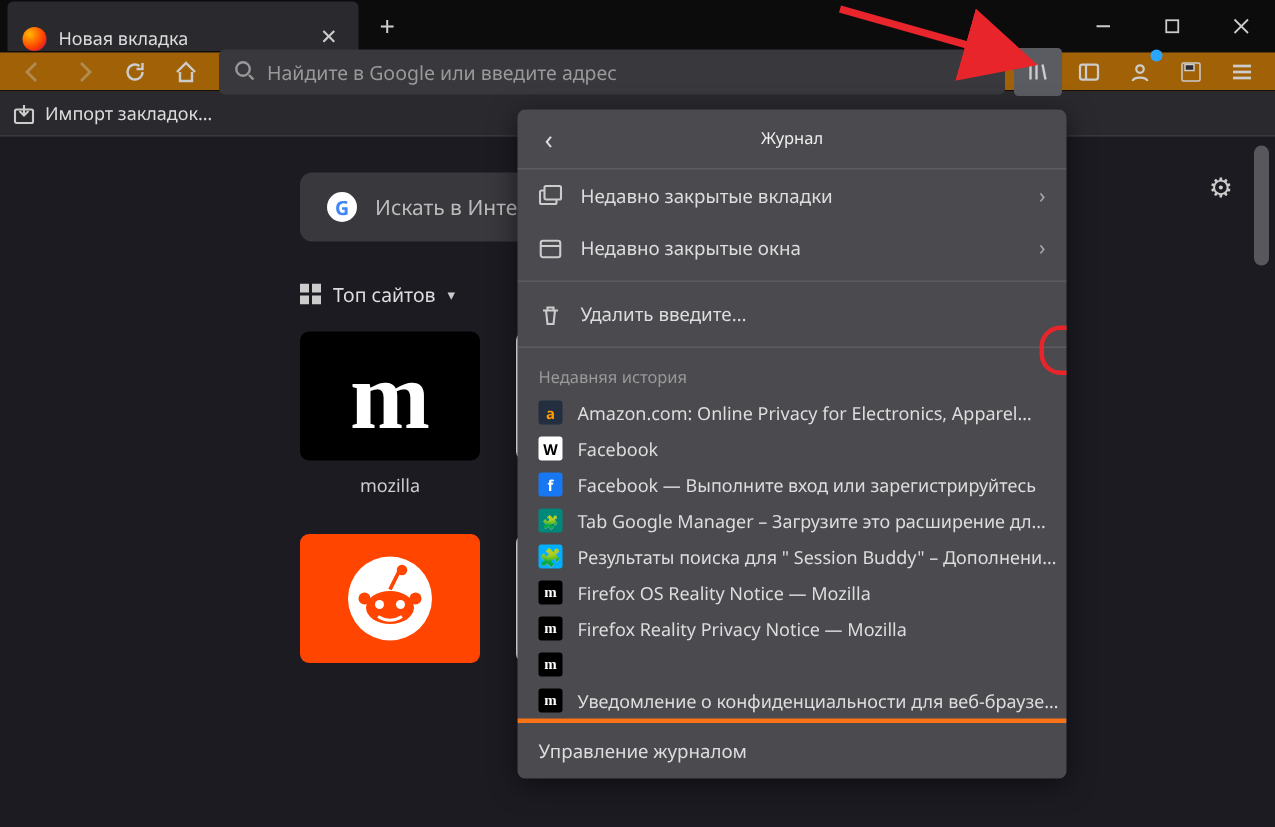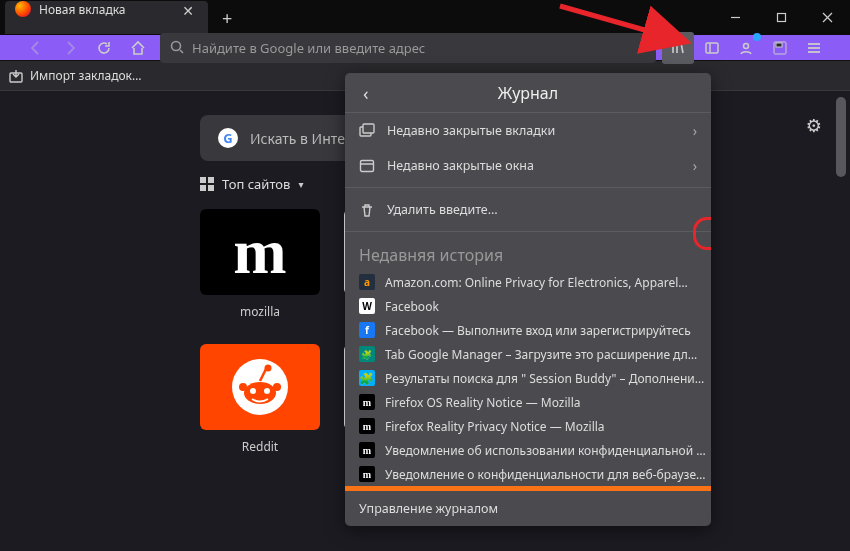--- a/index.html
+++ b/index.html
@@ -1,31 +1,31 @@
 <!DOCTYPE html>
 <html><head>
 <meta charset="utf-8">
 <style>
 * { margin: 0; padding: 0; box-sizing: border-box; font-family: "Segoe UI", system-ui, sans-serif; }
 body { background: #1c1b22; color: #e0e0e0; width: 850px; height: 551px; overflow: hidden; position: relative; }
 
 
 .titlebar { height: 35px; background: #0c0c0d; display: flex; align-items: center; }
-.tab { height: 33px; margin-left: 5px; background: #2a2a2e; border-radius: 4px 4px 0 0; display: flex; align-items: flex-start; padding: 0 10px; width: 203px; }
+.tab { height: 33px; margin-left: 5px; background: #2a2a2e; border-radius: 4px 4px 0 0; display: flex; align-items: flex-end; padding: 0 10px; width: 234px; }
 .tab-favicon { width: 16px; height: 16px; display: inline-flex; align-items: center; justify-content: center; }
 .tab-title { font-size: 12px; color: #ddd; margin-left: 8px; flex: 1; }
 .tab-close { color: #ccc; font-size: 14px; cursor: pointer; padding: 0 4px; }
 .new-tab { color: #ccc; font-size: 18px; padding: 0 14px; cursor: pointer; }
 .titlebar-spacer { flex: 1; }
 .win-controls { display: flex; }
 .win-btn { width: 46px; height: 35px; display: flex; align-items: center; justify-content: center; cursor: pointer; }
 .win-btn svg { stroke: #ccc; fill: none; }
 
 
-.navbar { height: 26px; background: #8b5cf6; display: flex; align-items: center; padding: 0 20px; gap: 2px; border-bottom: 1px solid #111; }
+.navbar { height: 26px; background: #a16207; display: flex; align-items: center; padding: 0 6px; gap: 2px; border-bottom: 1px solid #111; }
 .nav-btn { width: 32px; height: 32px; display: flex; align-items: center; justify-content: center; border-radius: 4px; cursor: pointer; }
 .nav-btn.disabled { opacity: 0.4; }
 .nav-btn svg { stroke: #ccc; fill: none; }
 .urlbar { flex: 1; background: #38383d; height: 30px; border-radius: 4px; display: flex; align-items: center; padding: 0 10px; margin: 0 4px; }
 .urlbar-icon { color: #999; margin-right: 8px; }
 .urlbar-text { color: #999; font-size: 13px; }
 .lib-btn { background: #5b5c62; border-radius: 3px; }
 .pocket-badge { width: 8px; height: 8px; background: #2aa6ff; border-radius: 50%; position: absolute; top: 1px; right: 1px; }
 .nav-btn.rel { position: relative; }
 
@@ -36,46 +36,46 @@
 
 
 .content { position: relative; padding: 20px 0 0 200px; }
 .gear { position: absolute; right: 28px; top: 22px; color: #ccc; font-size: 18px; cursor: pointer; }
 .scroll-ind { position: absolute; right: 4px; top: 6px; width: 10px; height: 80px; background: #58585c; border-radius: 5px; }
 
 .search-pill { margin-top: 4px; width: 480px; height: 46px; background: #38383d; border-radius: 8px; display: flex; align-items: center; padding: 0 18px; gap: 12px; }
 .google-icon { width: 20px; height: 20px; background: #fff; border-radius: 50%; display: flex; align-items: center; justify-content: center; font-weight: bold; font-size: 13px; }
 .search-text { color: #bbb; font-size: 14px; }
 
-.section-head { display: flex; align-items: center; gap: 8px; margin-top: 14px; color: #ddd; font-size: 13px; }
+.section-head { display: flex; align-items: center; gap: 8px; margin-top: 26px; color: #ddd; font-size: 13px; }
 .grid-icon { width: 14px; height: 14px; }
 .chevron { font-size: 10px; color: #ccc; }
 
 .tiles { display: flex; gap: 24px; margin-top: 16px; }
 .tile-col { width: 120px; text-align: center; }
 .tile { width: 120px; height: 86px; border-radius: 6px; display: flex; align-items: center; justify-content: center; font-size: 48px; font-weight: bold; }
 .tile-label { font-size: 12px; color: #ccc; margin-top: 8px; }
 .mozilla-tile { background: #000; color: #fff; font-family: Georgia, serif; font-size: 64px; font-weight: 900; }
 .youtube-tile { background: #fff; }
 .yt-rect { width: 68px; height: 50px; background: #f00; border-radius: 10px; }
 .reddit-tile { background: #ff4500; }
 .amazon-tile { background: #fff; }
 
 
 .panel { position: absolute; left: 345px; top: 73px; width: 366px; background: #4a4a4f; border-radius: 5px; box-shadow: 0 4px 18px rgba(0,0,0,.5); z-index: 10; overflow: hidden; }
 .panel-head { height: 40px; display: flex; align-items: center; justify-content: center; position: relative; border-bottom: 1px solid #5c5c60; }
 .panel-back { position: absolute; left: 10px; color: #ddd; font-size: 18px; cursor: pointer; padding: 4px 8px; }
-.panel-title { color: #eee; font-size: 16px; }
+.panel-title { color: #eee; font-size: 11px; }
 .panel-item { height: 35px; display: flex; align-items: center; padding: 0 14px; gap: 12px; cursor: pointer; font-size: 12.5px; color: #ddd; position: relative; }
 .panel-item .chev { position: absolute; right: 14px; color: #aaa; font-size: 14px; }
 .panel-sep { height: 1px; background: #5c5c60; margin: 4px 0; }
-.panel-subhead { padding: 8px 14px 4px; font-size: 16px; color: #999; }
+.panel-subhead { padding: 8px 14px 4px; font-size: 11px; color: #999; }
 .hist-item { height: 24px; display: flex; align-items: center; padding: 0 14px; gap: 10px; font-size: 12px; color: #ddd; cursor: pointer; white-space: nowrap; overflow: hidden; text-overflow: ellipsis; }
 .hist-fav { width: 16px; height: 16px; flex-shrink: 0; border-radius: 2px; display: inline-flex; align-items: center; justify-content: center; font-size: 10px; font-weight: bold; }
-.panel-foot { border-top: 5px solid #f97316; height: 40px; display: flex; align-items: center; padding: 0 14px; font-size: 12.5px; color: #ddd; cursor: pointer; }
+.panel-foot { border-top: 3px solid #f97316; height: 40px; display: flex; align-items: center; padding: 0 14px; font-size: 12.5px; color: #ddd; cursor: pointer; }
 
 .highlight-box { position: absolute; border: 3px solid #e8252b; border-radius: 14px; pointer-events: none; }
 
 
 .arrow { position: absolute; top: 0; left: 555px; z-index: 20; pointer-events: none; }
 
 
 .ico-ff { width: 16px; height: 16px; background: radial-gradient(circle at 30% 30%, #ffb800, #ff3d00 60%, #b1006a); border-radius: 50%; }
 .fav-a { background: #232f3e; color: #ff9900; }
 .fav-w { background: #fff; color: #000; }
@@ -235,21 +235,20 @@
             <ellipse cx="30" cy="36" rx="16" ry="11" fill="#ff4500"></ellipse>
             <circle cx="23" cy="34" r="3" fill="#fff"></circle>
             <circle cx="37" cy="34" r="3" fill="#fff"></circle>
             <circle cx="13" cy="30" r="4" fill="#ff4500"></circle>
             <circle cx="47" cy="30" r="4" fill="#ff4500"></circle>
             <path d="M30 24 L36 12" stroke="#ff4500" stroke-width="2.5" fill="none"></path>
             <circle cx="38" cy="11" r="3.5" fill="#ff4500"></circle>
             <path d="M22 42 Q30 47 38 42" stroke="#fff" stroke-width="2" fill="none"></path>
           </svg>
       </div>
-      <div class="tile-label">Reddit</div>
     </div>
     <div class="tile-col">
       <div class="tile amazon-tile">
         <svg width="50" height="50" viewBox="0 0 50 50">
             <path d="M8 36 Q25 48 42 36" stroke="#ff9900" stroke-width="3" fill="none"></path>
             <path d="M38 34 L44 36 L40 40" fill="#ff9900"></path>
           </svg>
       </div>
       <div class="tile-label">A</div>
     </div>
@@ -311,21 +310,20 @@
   <div class="hist-item">
       <span class="hist-fav fav-m">m</span>
       <span>Firefox OS Reality Notice — Mozilla</span>
     </div>
   <div class="hist-item">
       <span class="hist-fav fav-m">m</span>
       <span>Firefox Reality Privacy Notice — Mozilla</span>
     </div>
   <div class="hist-item">
       <span class="hist-fav fav-m">m</span>
-      <span>Уведомление об использовании конфиденциальной …</span>
     </div>
   <div class="hist-item">
       <span class="hist-fav fav-m">m</span>
       <span>Уведомление о конфиденциальности для веб-браузе…</span>
     </div>
 
   <div class="panel-foot">
     <span>Управление журналом</span>
   </div>
 </div>

